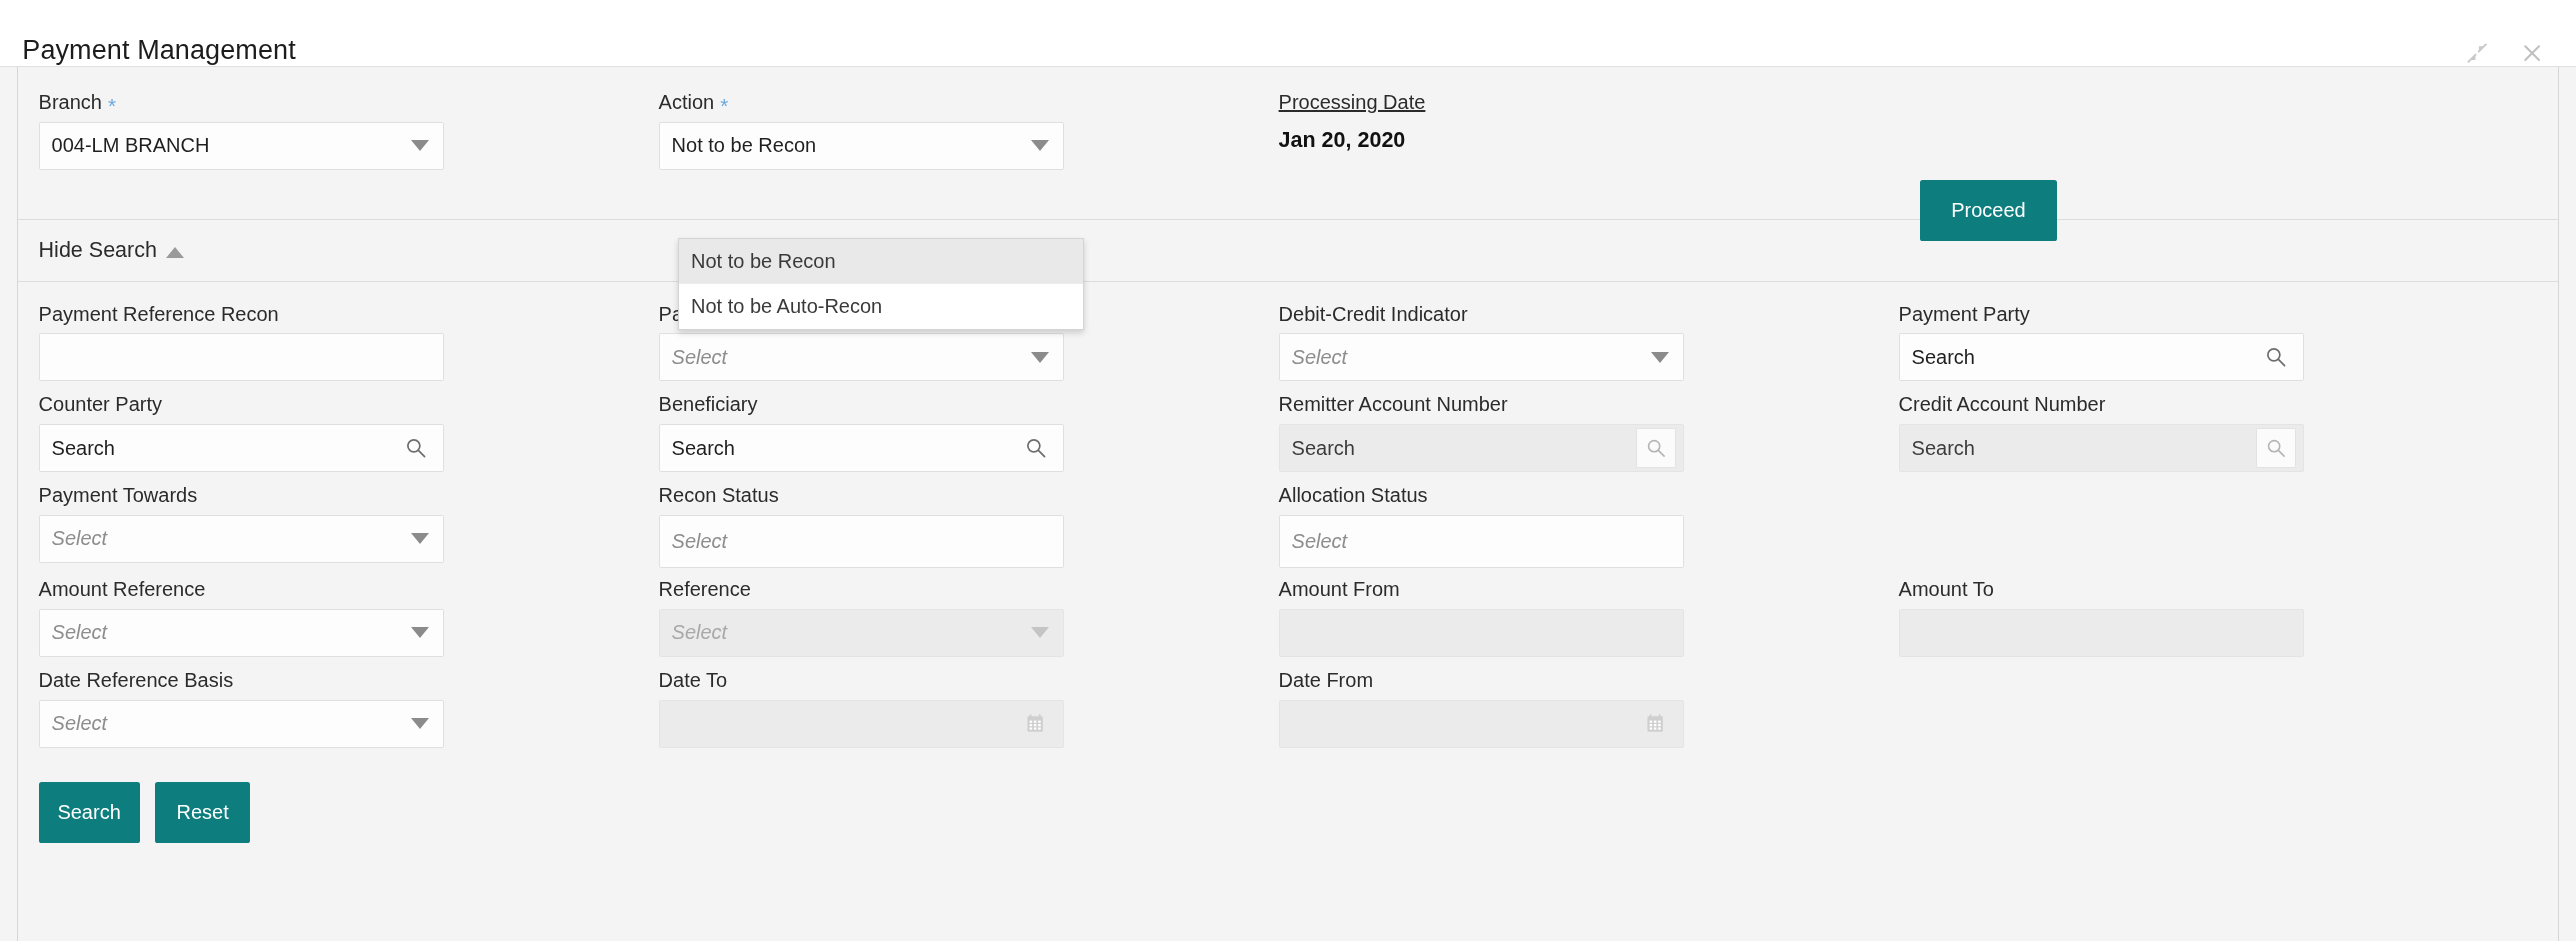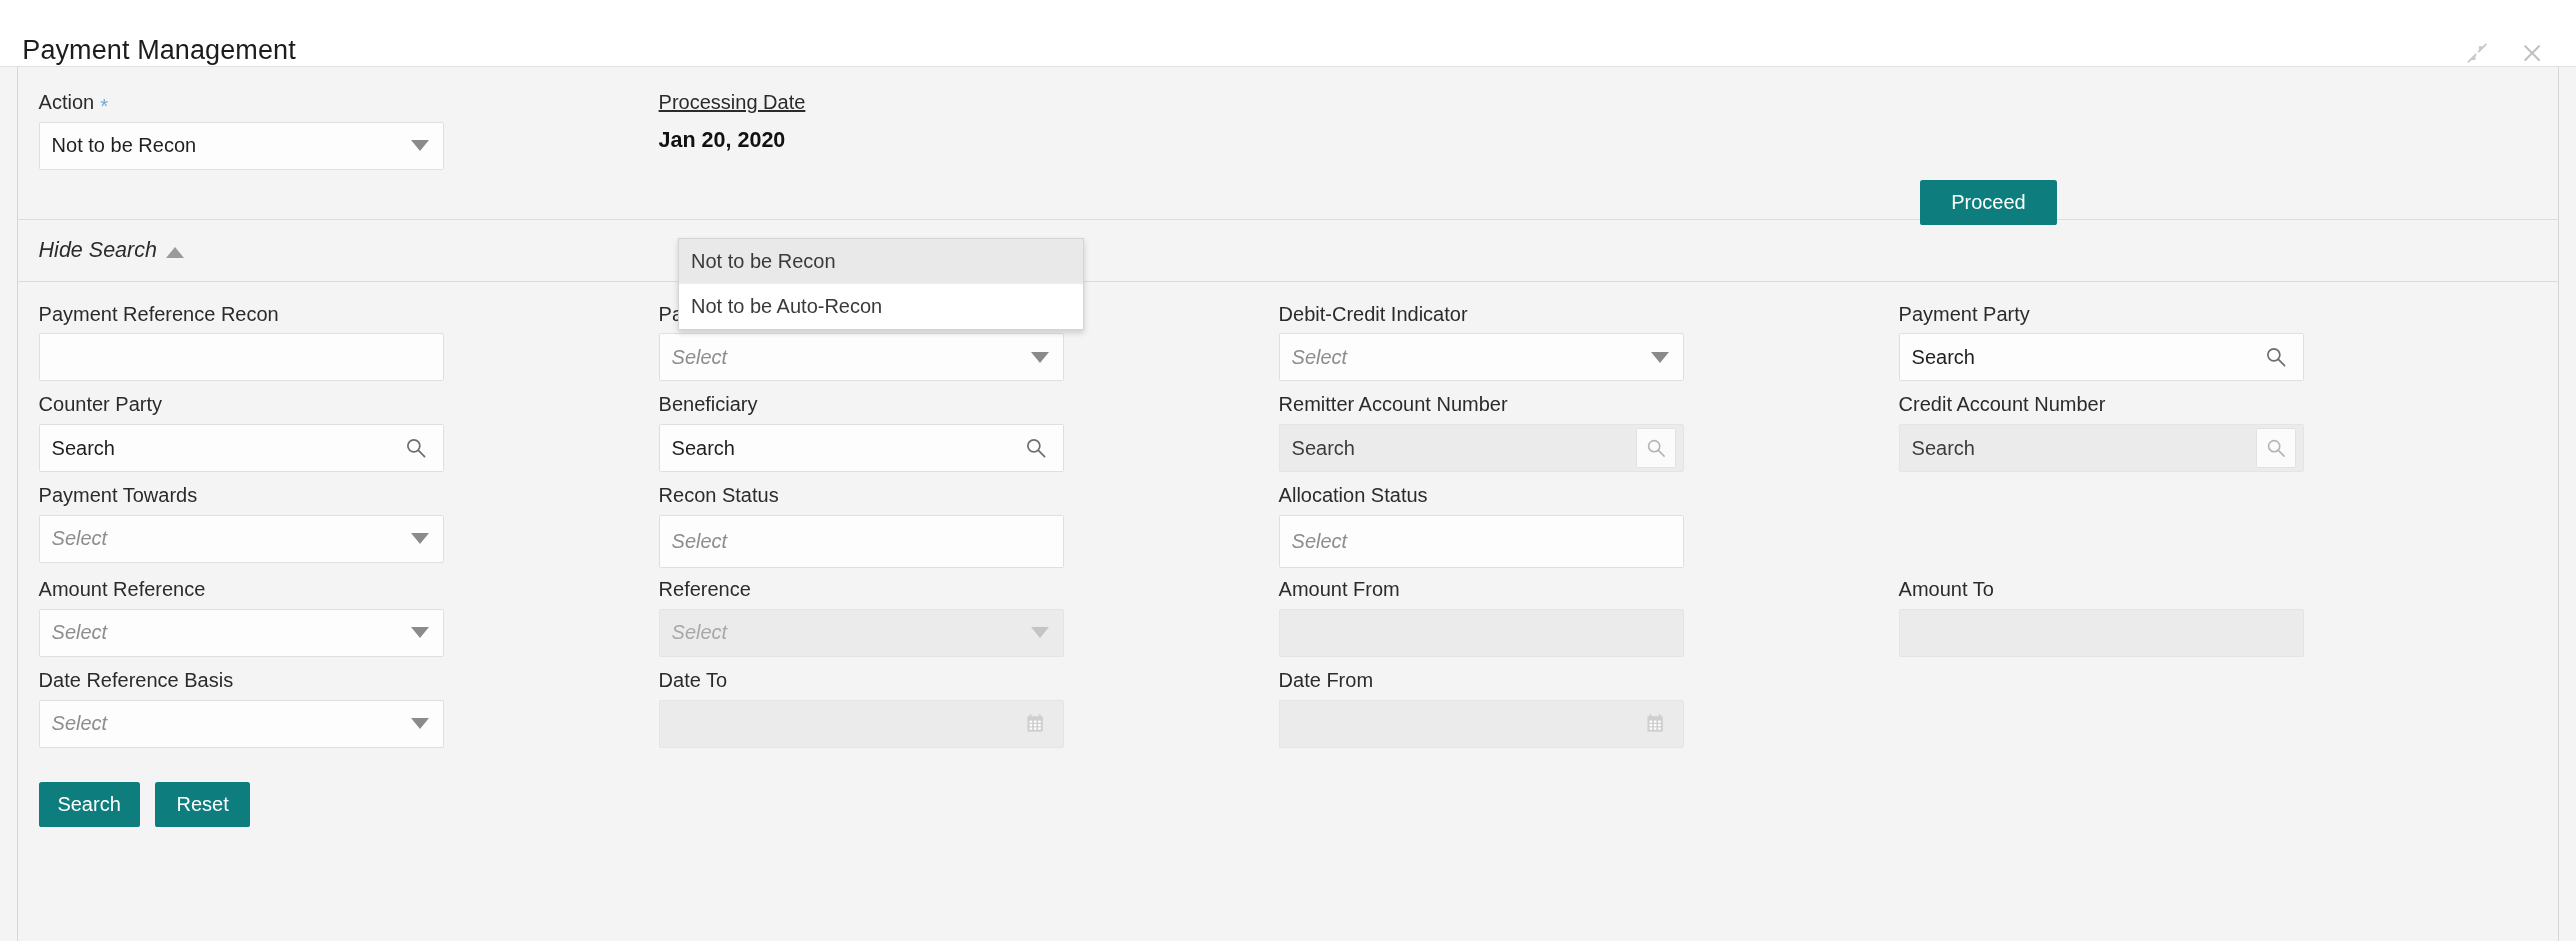--- a/index.html
+++ b/index.html
@@ -163,21 +163,21 @@
 
   .btn {
     border: none;
     background: #0d7d7d;
     color: #ffffff;
     font-size: 20px;
     font-family: "Liberation Sans", sans-serif;
     border-radius: 2.6px;
     cursor: pointer;
     padding: 0 19px;
-    height: 45px;
+    height: 61px;
     line-height: 45px;
   }
   .btn-proceed {
     position: absolute;
     left: 1902px;
     top: 113px;
     width: 137px;
     padding: 0;
     text-align: center;
   }
@@ -206,21 +206,20 @@
   .dd-item:last-child { border-bottom: none; }
   .dd-item.active { background: #e9e9e9; }
 
   
   .hide-search-bar {
     height: 62px;
     display: flex;
     align-items: center;
     padding-left: 20.6px;
     border-bottom: 0.9px solid #dcdcdc;
-    font-style: italic;
   }
   .hide-search-link {
     font-size: 21.5px;
     color: #2b2b2b;
     display: inline-flex;
     align-items: center;
     gap: 9.5px;
     cursor: pointer;
   }
   .tri-up {
@@ -276,20 +275,27 @@
         </svg>
       </div>
     </div>
   </div>
 
   <div class="content">
 
     <div class="header-strip">
       <div class="grid-row">
 
+        <div class="col">
+          <span class="fld-label">Branch</span><span class="req-star">*</span>
+          <div class="ctl">
+            <span class="val">004-LM BRANCH</span>
+            <span class="caret"></span>
+          </div>
+        </div>
 
         <div class="col">
           <span class="fld-label">Action</span><span class="req-star">*</span>
           <div class="ctl">
             <span class="val">Not to be Recon</span>
             <span class="caret"></span>
           </div>
         </div>
 
         <div class="col">

